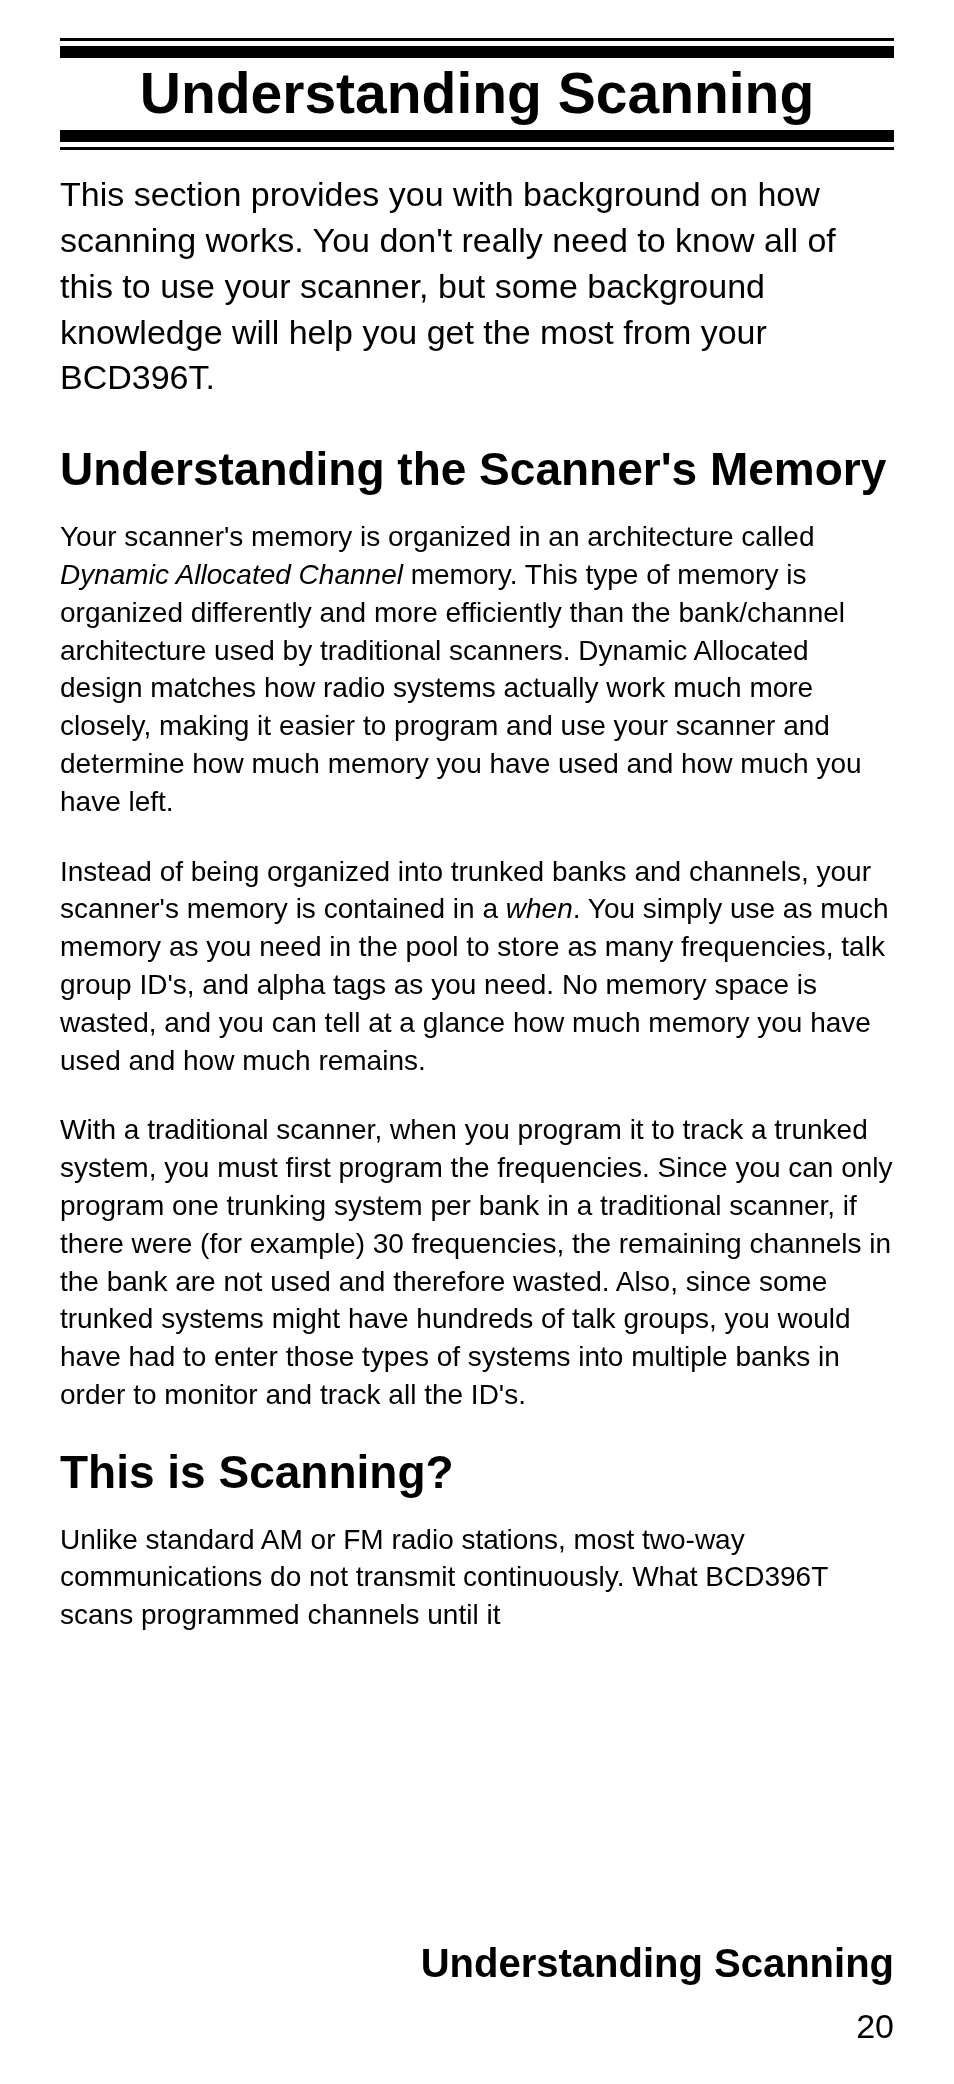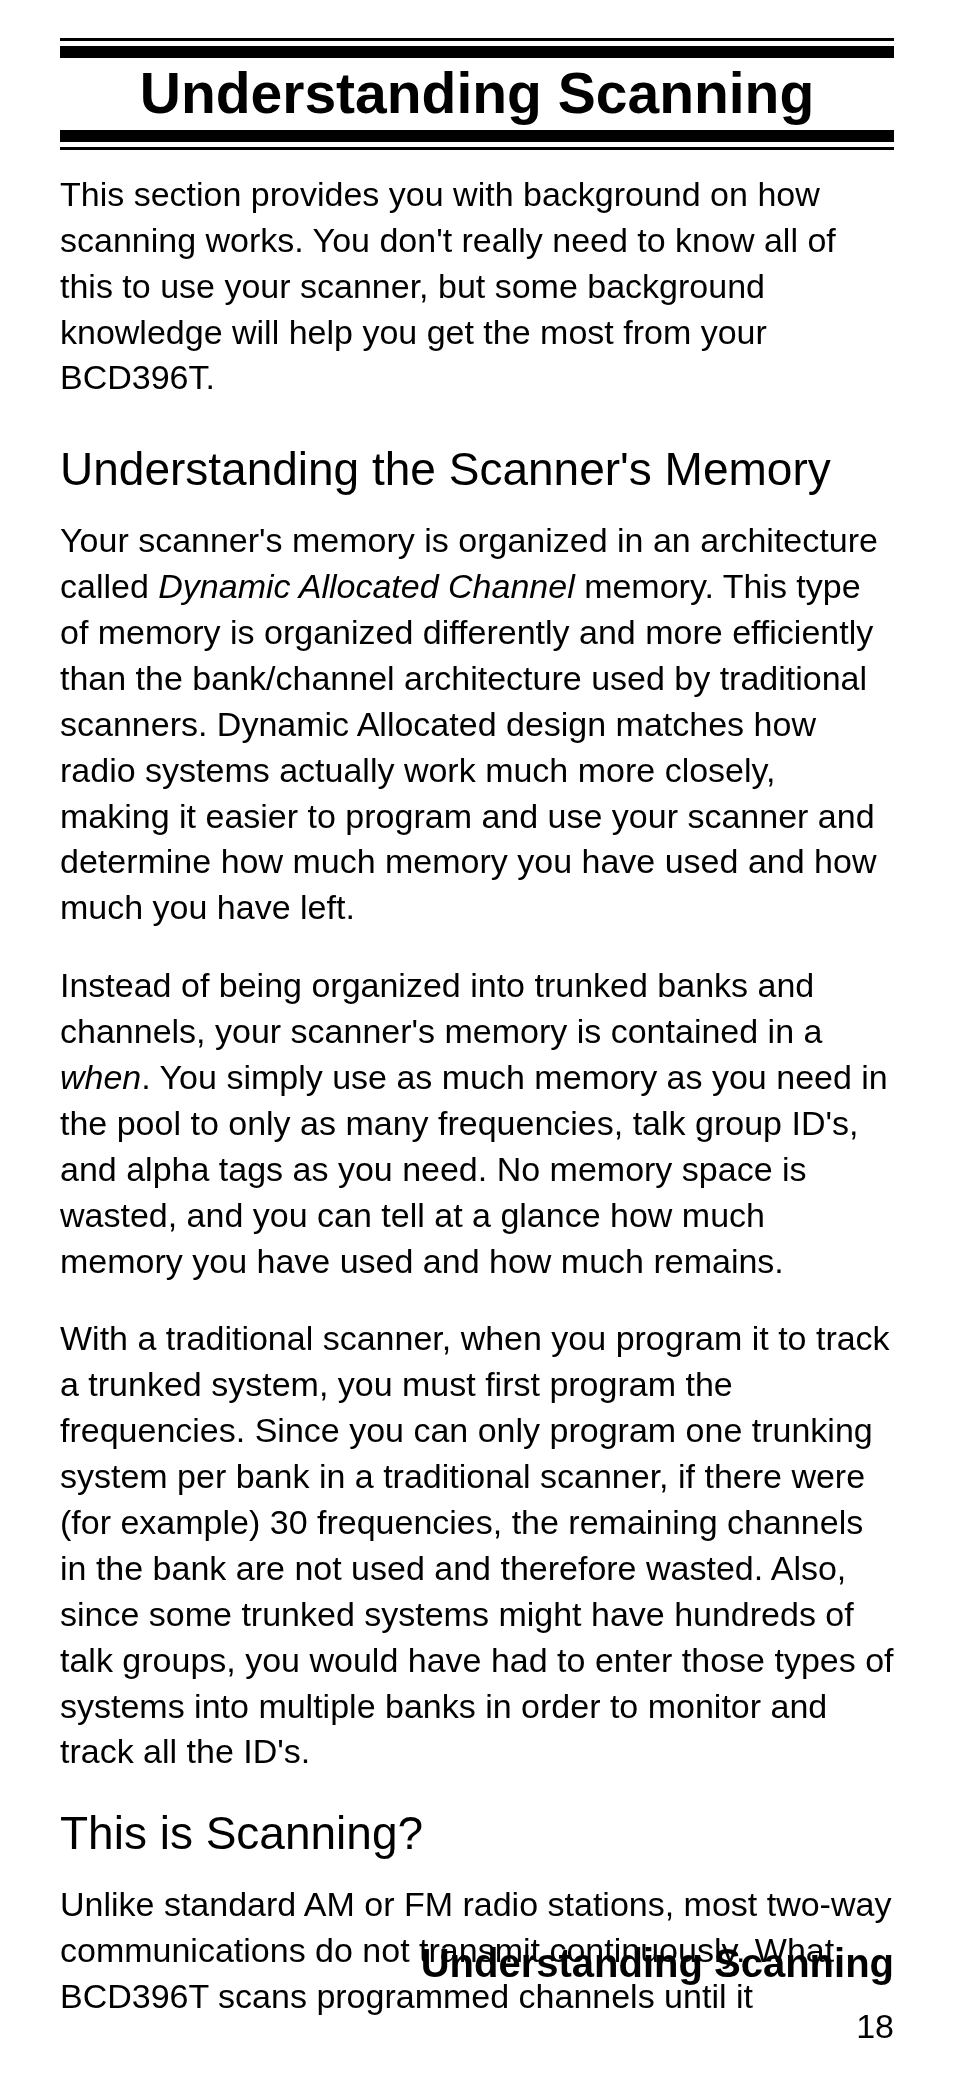--- a/index.html
+++ b/index.html
@@ -32,26 +32,26 @@
     line-height: 1.05;
   }
   .intro {
     font-size: 34px;
     line-height: 1.35;
     margin-bottom: 42px;
     margin-top: 8px;
   }
   h2.section {
     font-size: 46px;
-    font-weight: normal;
+    font-weight: bold;
     line-height: 1.15;
     margin-bottom: 22px;
   }
   p.body {
-    font-size: 34px;
+    font-size: 28px;
     line-height: 1.35;
     margin-bottom: 32px;
   }
   .italic { font-style: italic; }
   .footer-title {
     position: absolute;
     right: 60px;
     bottom: 98px;
     font-size: 40px;
     font-weight: bold;
@@ -72,23 +72,23 @@
 
 <p class="intro">This section provides you with background on how scanning works. You don't really need to know all of this to use your scanner, but some background knowledge will help you get the most from your BCD396T.</p>
 
 <h2 class="section">Understanding the Scanner's Memory</h2>
 
 <p class="body">
   <span>Your scanner's memory is organized in an architecture called </span><span class="italic">Dynamic Allocated Channel</span><span> memory. This type of memory is organized differently and more efficiently than the bank/channel architecture used by traditional scanners. Dynamic Allocated design matches how radio systems actually work much more closely, making it easier to program and use your scanner and deter­mine how much memory you have used and how much you have left.</span>
 </p>
 
 <p class="body">
-  <span>Instead of being organized into trunked banks and channels, your scanner's memory is contained in a </span><span class="italic">when</span><span>. You simply use as much memory as you need in the pool to only as many frequencies, talk group ID's, and alpha tags as you need. No memory space is wasted, and you can tell at a glance how much memory you have used and how much remains.</span>
+  <span>Instead of being organized into trunked banks and channels, your scanner's memory is contained in a </span><span class="italic">when</span><span>. You simply use as much memory as you need in the pool to store as many frequencies, talk group ID's, and alpha tags as you need. No memory space is wasted, and you can tell at a glance how much memory you have used and how much remains.</span>
 </p>
 
 <p class="body">With a traditional scanner, when you program it to track a trunked system, you must first program the frequencies. Since you can only program one trunking system per bank in a traditional scanner, if there were (for example) 30 frequencies, the remaining channels in the bank are not used and therefore wasted. Also, since some trunked systems might have hundreds of talk groups, you would have had to enter those types of systems into multiple banks in order to monitor and track all the ID's.</p>
 
 <h2 class="section">This is Scanning?</h2>
 
 <p class="body">Unlike standard AM or FM radio stations, most two-way communications do not transmit continuously. What BCD396T scans programmed channels until it</p>
 
 <div class="footer-title">Understanding Scanning</div>
-<div class="page-num">18</div>
+<div class="page-num">20</div>
 
 </body></html>

